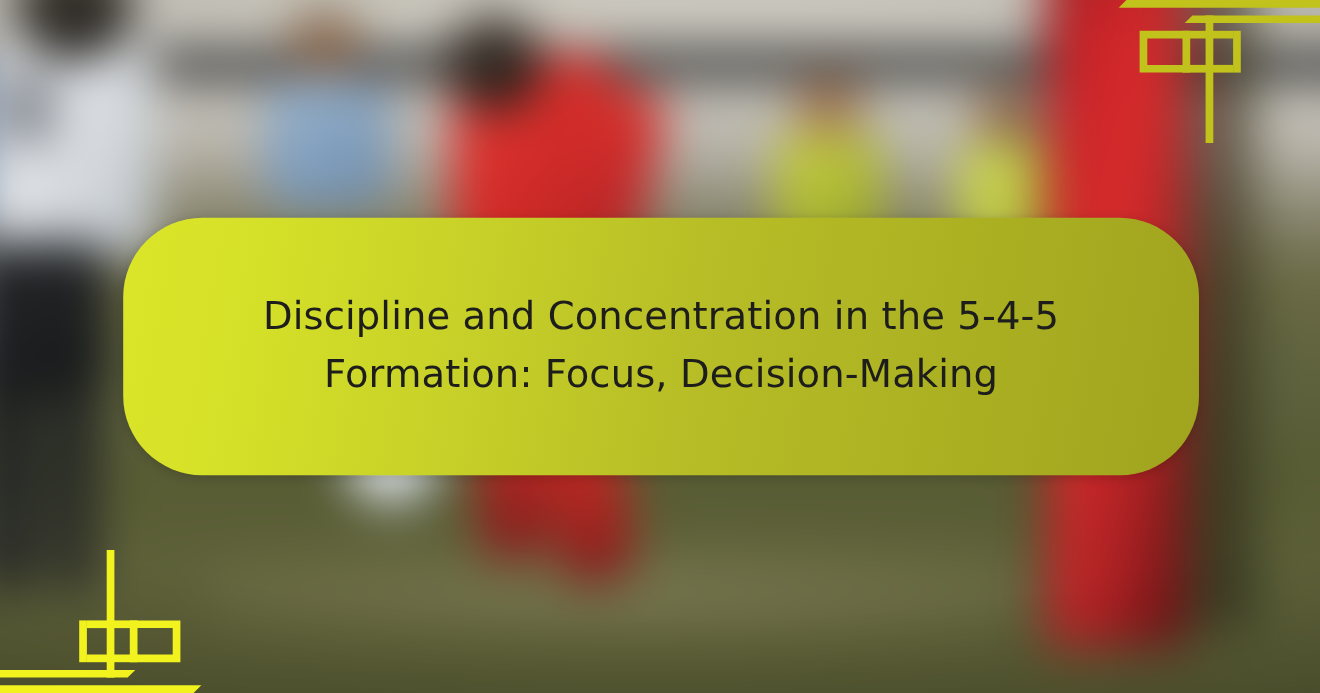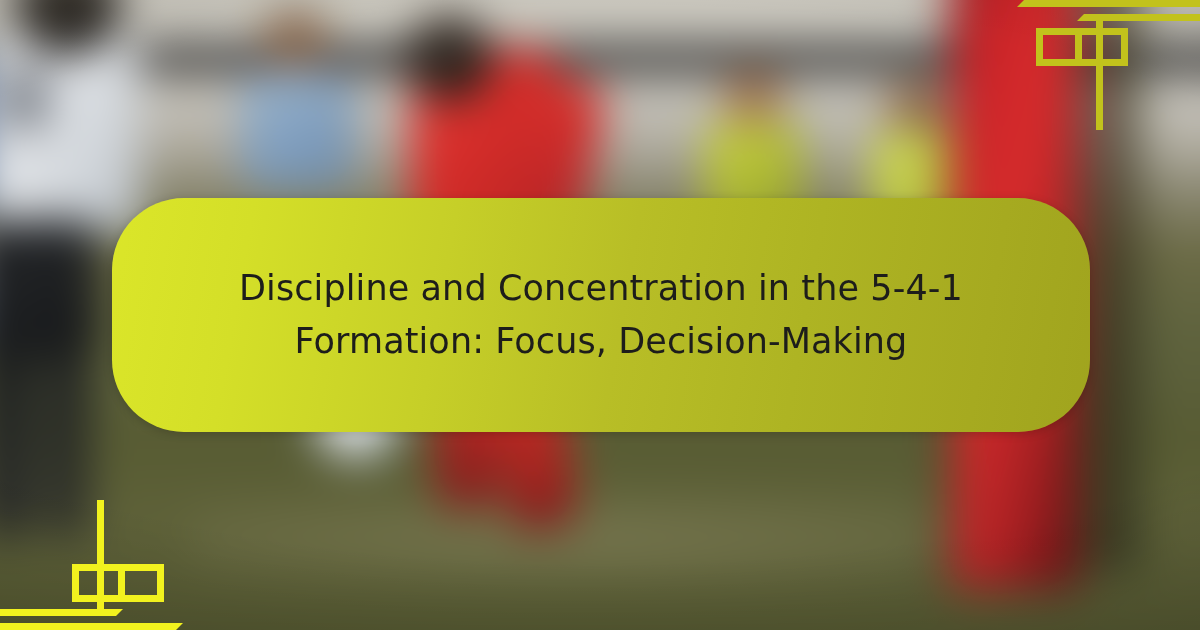--- a/index.html
+++ b/index.html
@@ -325,17 +325,17 @@
         <path d="M36 28 H82 V66 H36 Z M43 35 V59 H75 V35 Z" fill="#f2f21e"></path>
         <rect x="75" y="28" width="46" height="7" fill="#f2f21e"></rect>
         <rect x="75" y="59" width="46" height="7" fill="#f2f21e"></rect>
         <rect x="96" y="14" width="7" height="116" fill="#f2f21e"></rect>
         <rect x="121" y="28" width="7" height="38" fill="#f2f21e"></rect>
       </g>
     </svg>
   </div>
 
   <div class="title-card">
-    <div class="title-text">Discipline and Concentration in the 5-4-1
+    <div class="title-text">Discipline and Concentration in the 5-4-5
 Formation: Focus, Decision-Making</div>
   </div>
 
 </div>
 
 </body></html>

